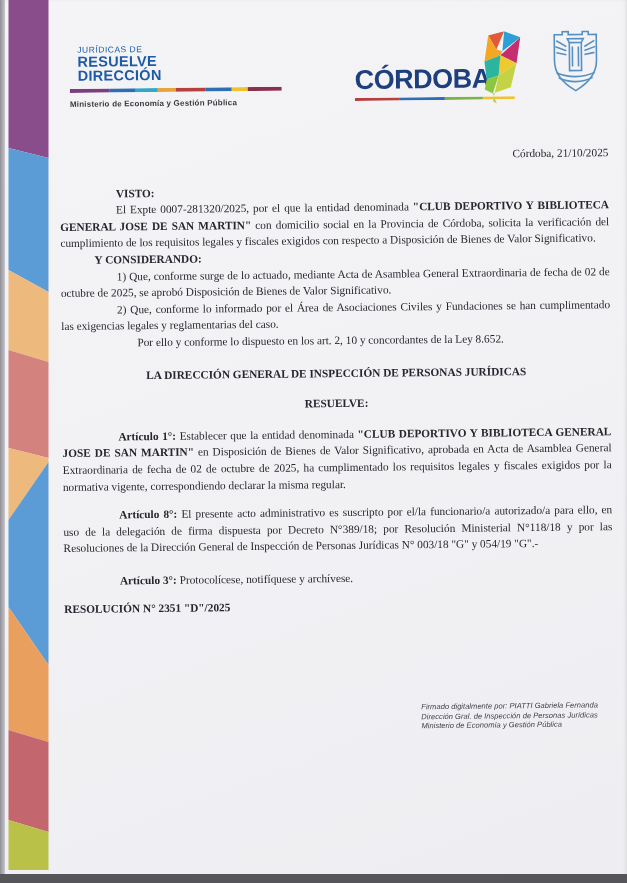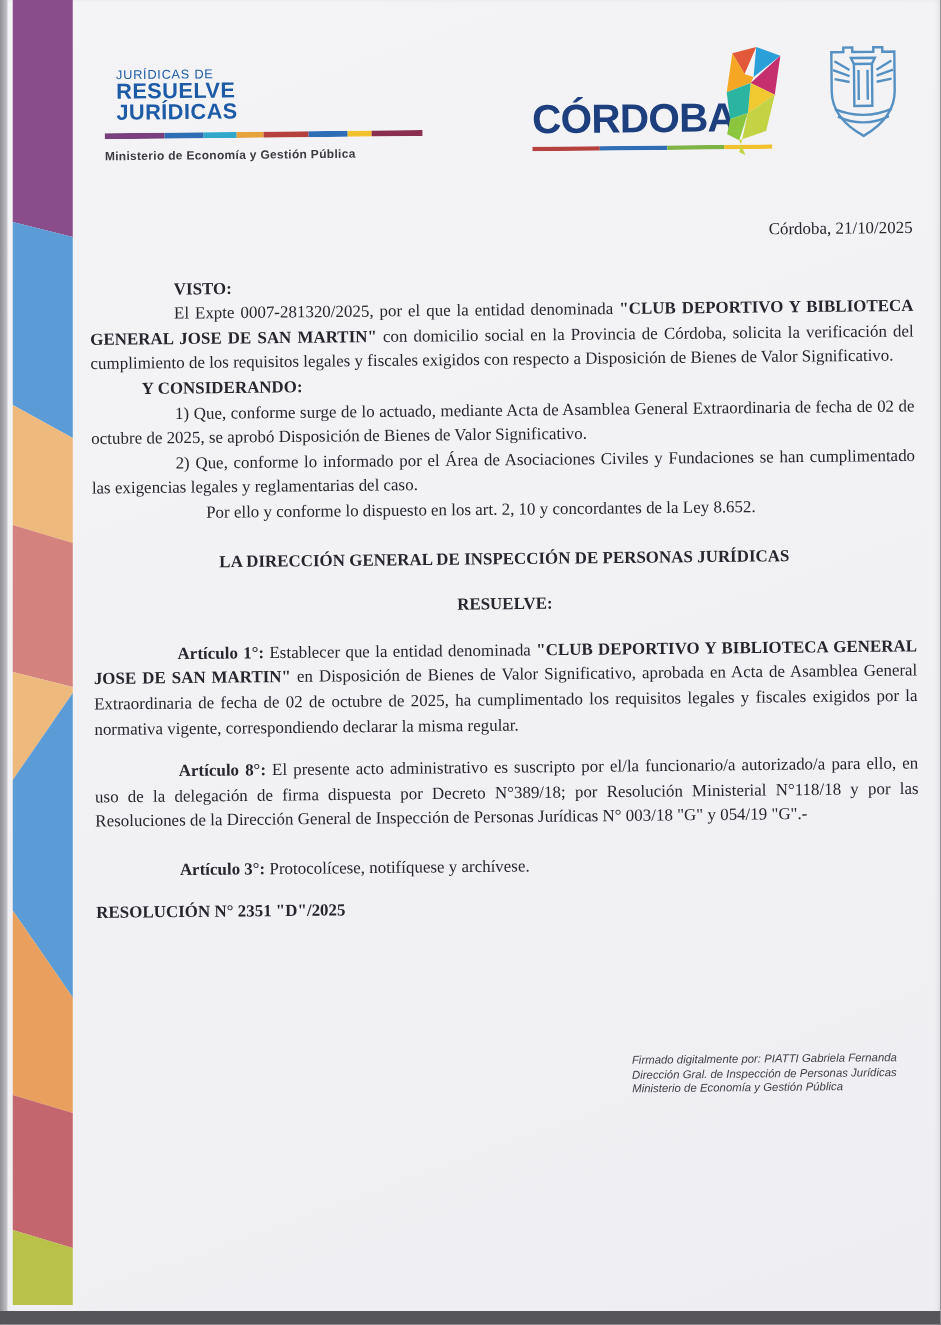--- a/index.html
+++ b/index.html
@@ -91,21 +91,21 @@
     <polygon points="0,820 40,832 40,870 0,870" fill="#b9c149"></polygon>
   </svg>
 
   <div class="page-content">
 
     <div class="ipj-logo">
       <div class="ipj-row">
         <div class="ipj-words">
           <div class="ipj-small">JURÍDICAS DE</div>
           <div class="ipj-bold">RESUELVE</div>
-          <div class="ipj-bold">JURÍDICAS</div>
+          <div class="ipj-bold">DIRECCIÓN</div>
         </div>
       </div>
       <svg class="ipj-stripe" width="212" height="4" viewBox="0 0 212 4">
         <rect x="0" y="0" width="40" height="4" fill="#7a3f7f"></rect>
         <rect x="40" y="0" width="26" height="4" fill="#2f6db5"></rect>
         <rect x="66" y="0" width="22" height="4" fill="#31a8c9"></rect>
         <rect x="88" y="0" width="18" height="4" fill="#e8a33c"></rect>
         <rect x="106" y="0" width="30" height="4" fill="#b5413f"></rect>
         <rect x="136" y="0" width="26" height="4" fill="#2f6db5"></rect>
         <rect x="162" y="0" width="16" height="4" fill="#f2c12e"></rect>

